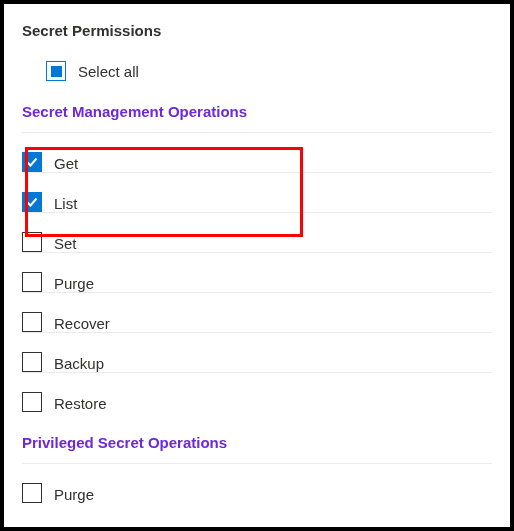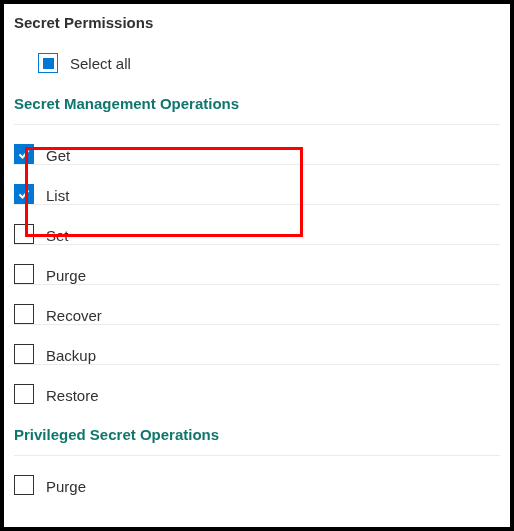--- a/index.html
+++ b/index.html
@@ -9,32 +9,32 @@
     }
     body {
       font-family: 'Segoe UI', Tahoma, Geneva, Verdana, sans-serif;
       background: white;
       border: 4px solid black;
       width: 514px;
       height: 531px;
       overflow: hidden;
     }
     .container {
-      padding: 10px;
+      padding: 18px;
     }
     .header {
       font-weight: 600;
       font-size: 15px;
       color: #323130;
       margin-bottom: 22px;
     }
     .section-title {
       font-weight: 600;
       font-size: 15px;
-      color: #0f766e;
+      color: #6d28d9;
       margin-top: 22px;
       margin-bottom: 12px;
     }
     .select-all-row {
       display: flex;
       align-items: center;
       gap: 12px;
       margin-bottom: 14px;
       margin-top: 6px;
       margin-left: 24px;

